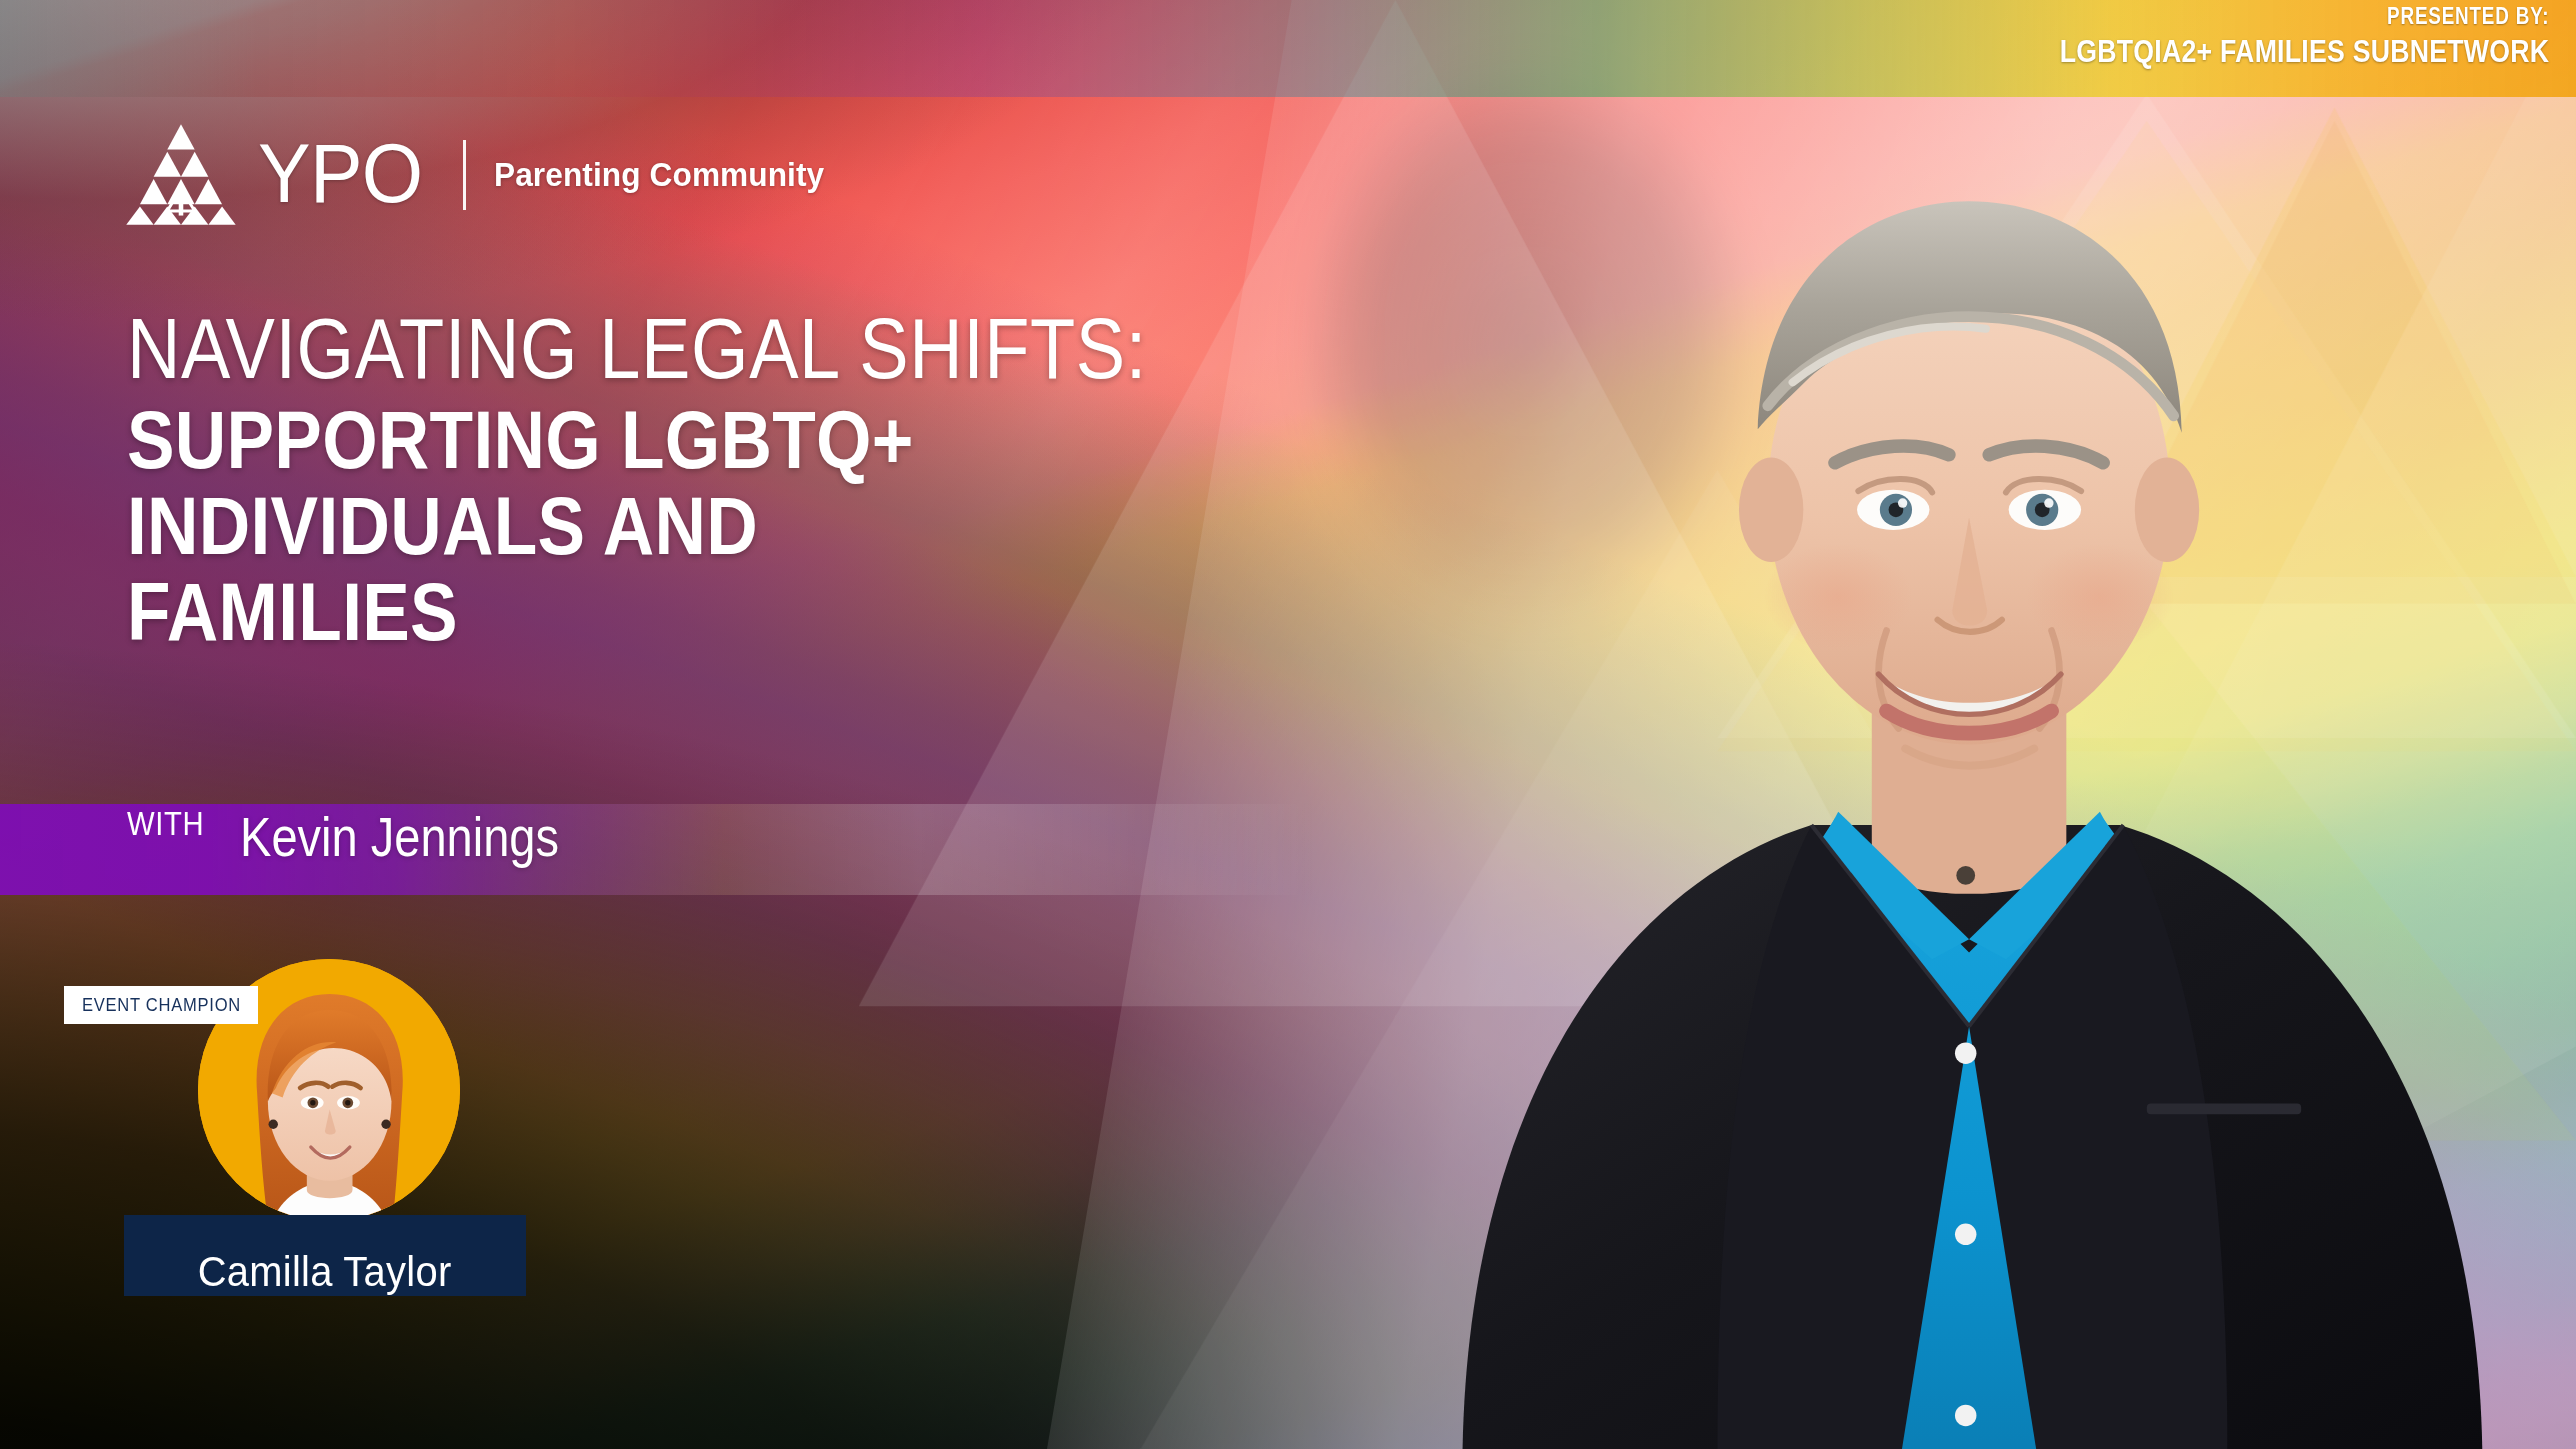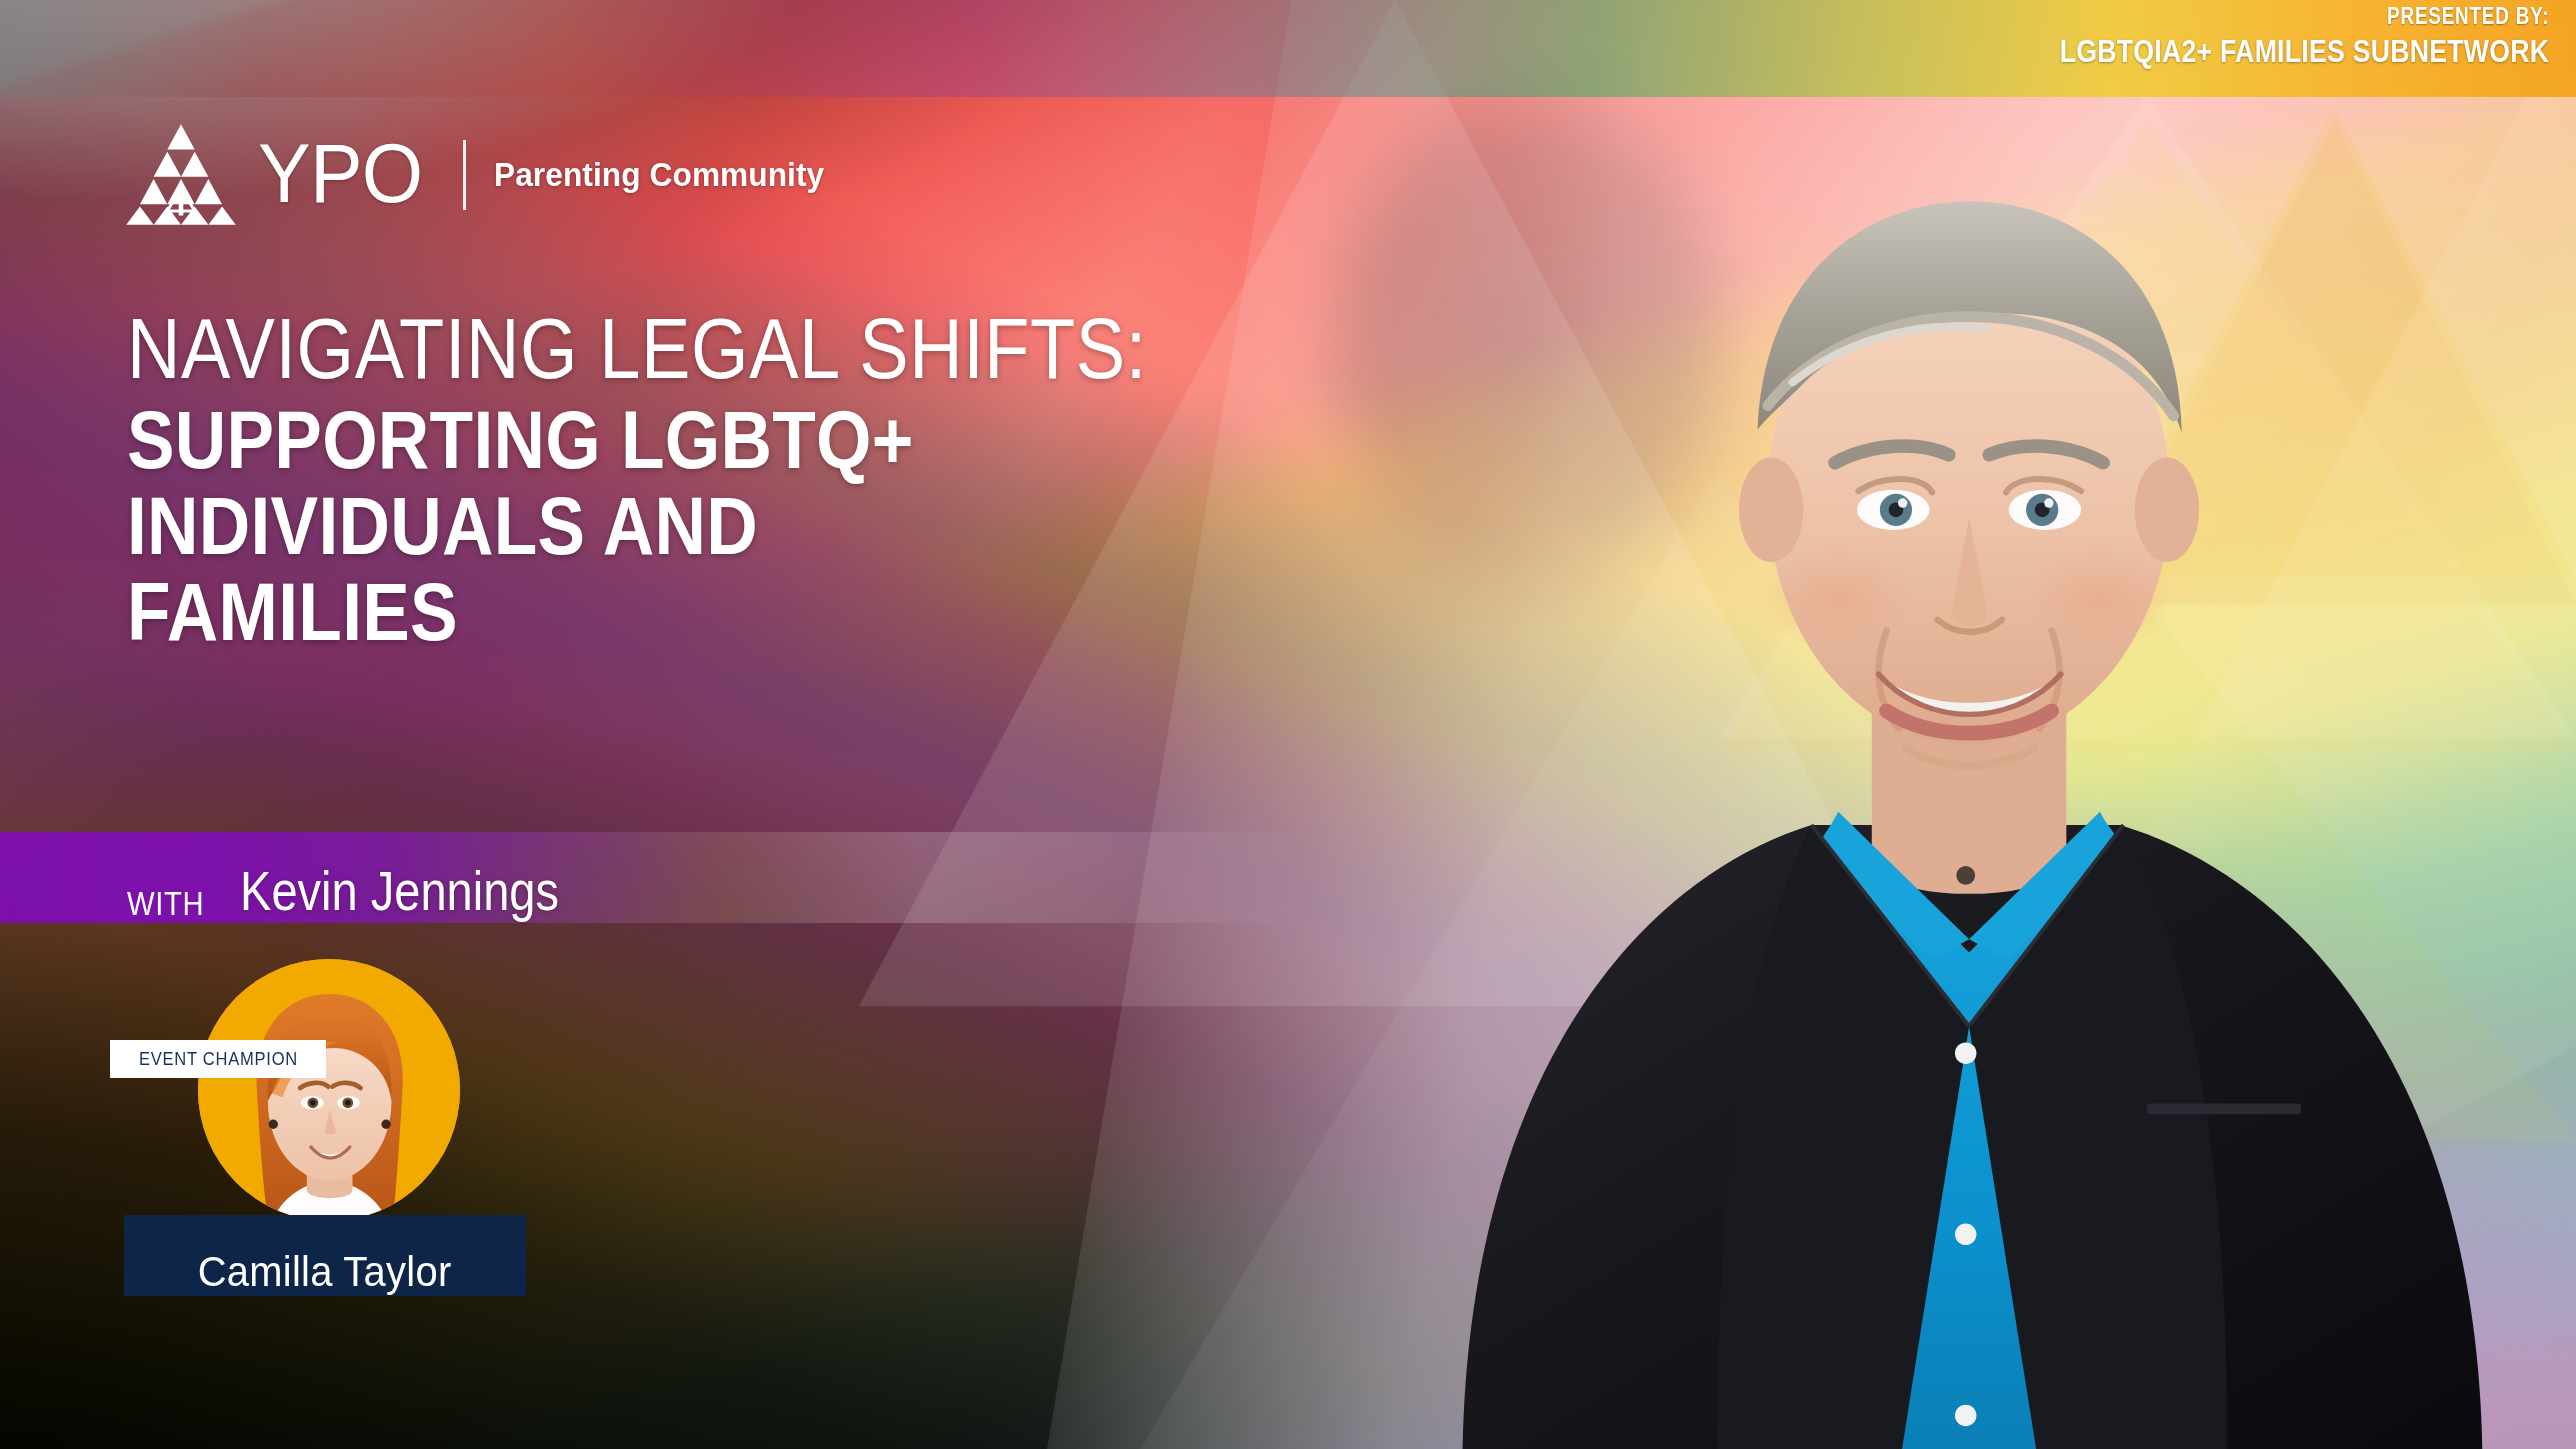--- a/index.html
+++ b/index.html
@@ -168,21 +168,21 @@
     position:absolute;left:0;top:804px;width:1315px;height:91px;
     background:linear-gradient(90deg,
       rgba(126,15,178,.97) 0%,
       rgba(126,15,178,.95) 16%,
       rgba(126,25,175,.80) 30%,
       rgba(140,60,160,.50) 42%,
       rgba(190,150,120,.26) 55%,
       rgba(255,255,255,.20) 70%,
       rgba(255,255,255,.12) 84%,
       rgba(255,255,255,0) 100%);
-    display:flex;align-items:flex-end;margin-top:28px;
+    display:flex;align-items:flex-start;
   }
   #speaker-with{
     color:#fff;font-size:34px;font-weight:400;letter-spacing:0.7px;
     transform:scaleX(.86);transform-origin:left center;
     margin-left:127px;
   }
   #speaker-name{
     color:#fff;font-size:56px;font-weight:400;letter-spacing:0px;
     transform:scaleX(.84);transform-origin:left center;
     margin-left:23px;
@@ -198,23 +198,23 @@
   #champion-name-band{
     position:absolute;left:0;top:256px;
     width:402px;height:81px;background:#0d2548;
     display:flex;align-items:flex-end;justify-content:center;
   }
   #champion-name{
     color:#fff;font-size:42px;font-weight:400;letter-spacing:0.3px;
     transform:scaleX(.95);transform-origin:center;
   }
   #champion-role-band{
-    position:absolute;left:64px;top:1040px;
-    width:216px;height:38px;background:#fff;
-    display:flex;align-items:center;justify-content:center;margin-left:46px;
+    position:absolute;left:64px;top:986px;
+    width:194px;height:38px;background:#fff;
+    display:flex;align-items:center;justify-content:center;
   }
   #champion-role{
     color:#17315c;font-size:18px;font-weight:400;letter-spacing:0.8px;
     transform:scaleX(.92);transform-origin:center;
   }
   
   #portrait{position:absolute;left:1342px;top:67px;width:1234px;height:1382px;}
 </style>
 </head>
 <body>

